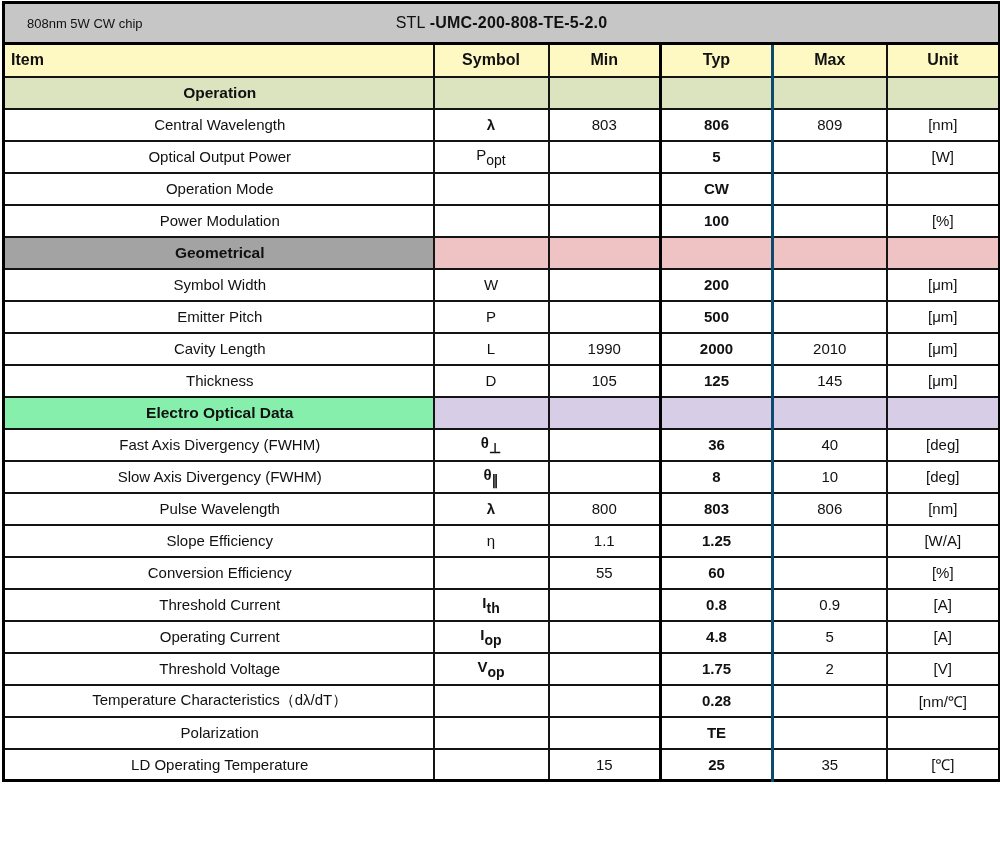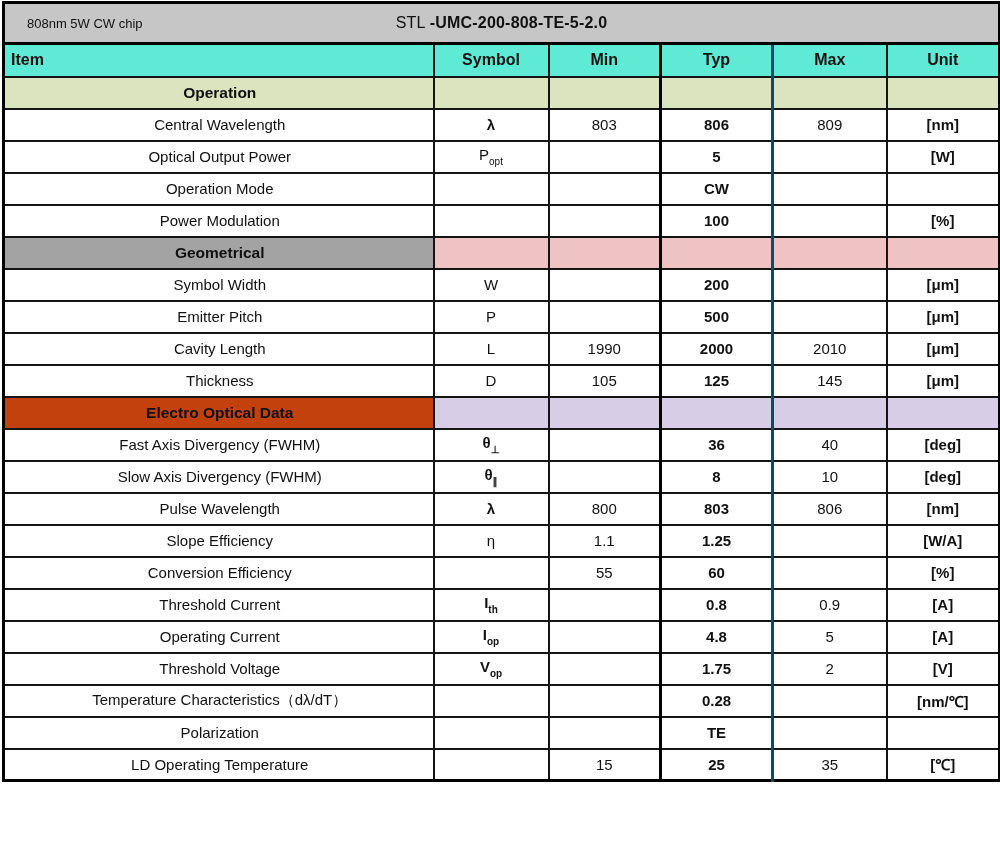--- a/index.html
+++ b/index.html
@@ -42,46 +42,46 @@
     left: 22px;
     top: 50%;
     transform: translateY(-50%);
     font-size: 13px;
     font-weight: normal;
   }
   .model { font-size: 16px; letter-spacing: 0.2px; }
   .model b { font-weight: bold; margin-top: 45px; }
   
   tr.head-row th {
-    background: #5eead4;
+    background: #fef9c3;
     font-weight: bold;
     font-size: 16px;
     text-align: center;
     height: 33px;
   }
   tr.head-row th.c-item { text-align: left; padding-left: 6px; }
   
   .c-item { text-align: center; padding-left: 6px; }
   .c-symbol, .c-min, .c-typ, .c-max, .c-unit { text-align: center; }
   .c-typ {
     font-weight: bold;
     border-left: 3px solid #000;
     border-right: 3px solid #0c4a6e;
   }
-  .c-unit { font-weight: bold; text-align: center; }
+  .c-unit { font-weight: normal; text-align: center; }
   
   tr.section-row td.section-label {
     font-weight: bold;
     font-size: 15.5px;
   }
   
   .sym-base { font-size: 15px; }
   .sym-bold .sym-base { font-weight: bold; }
   .sym-sub {
-    font-size: 10px;
+    font-size: 14px;
     vertical-align: -5px;
   }
   .sym-bold .sym-sub { font-weight: bold; }
 </style>
 </head>
 <body>
 
 <div class="sheet">
   <table class="spec-table">
     <colgroup>
@@ -183,21 +183,21 @@
         </tr>
         <tr>
           <td class="c-item">Thickness</td>
           <td class="c-symbol"><span class="sym"><span class="sym-base">D</span></span></td>
           <td class="c-min">105</td>
           <td class="c-typ">125</td>
           <td class="c-max">145</td>
           <td class="c-unit">[μm]</td>
         </tr>
         <tr class="section-row">
-          <td class="c-item section-label" style="background: #c2410c;">Electro Optical Data</td>
+          <td class="c-item section-label" style="background: #86efac;">Electro Optical Data</td>
           <td class="c-symbol" style="background: rgb(215, 205, 230);"></td>
           <td class="c-min" style="background: rgb(215, 205, 230);"></td>
           <td class="c-typ" style="background: rgb(215, 205, 230);"></td>
           <td class="c-max" style="background: rgb(215, 205, 230);"></td>
           <td class="c-unit" style="background: rgb(215, 205, 230);"></td>
         </tr>
         <tr>
           <td class="c-item">Fast Axis Divergency (FWHM)</td>
           <td class="c-symbol"><span class="sym sym-bold"><span class="sym-base">θ</span><span class="sym-sub">⊥</span></span></td>
           <td class="c-min"></td>

